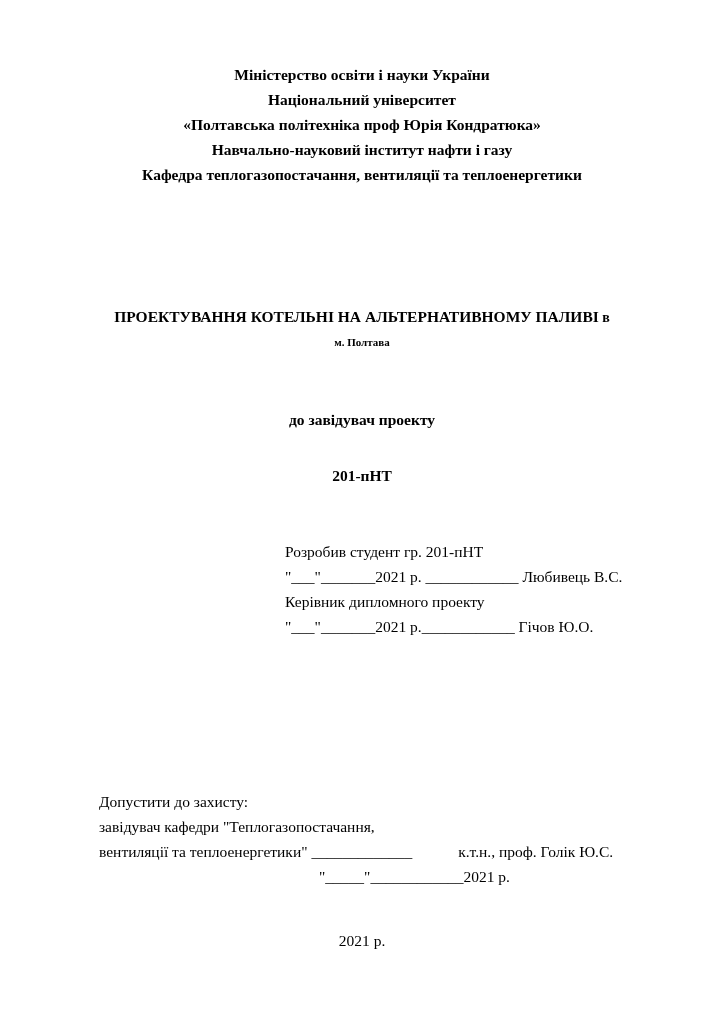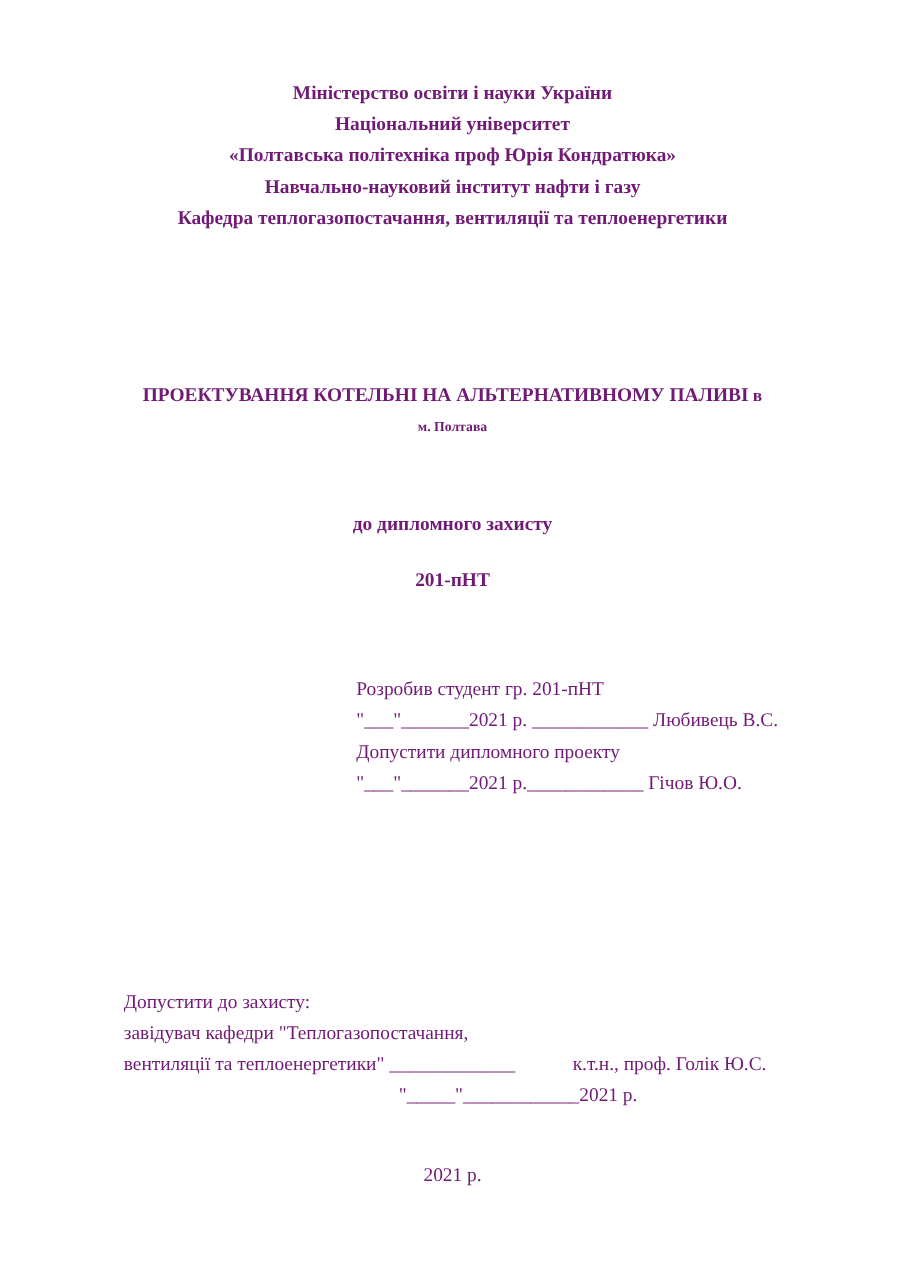--- a/index.html
+++ b/index.html
@@ -6,21 +6,21 @@
     margin: 0;
     padding: 0;
     background: #ffffff;
   }
   .page {
     position: relative;
     width: 724px;
     height: 1024px;
     background: #ffffff;
     font-family: "Liberation Serif", serif;
-    color: #701a75;
+    color: #000000;
     overflow: hidden;
   }
 
   .header-block {
     position: absolute;
     top: 62px;
     left: 0;
     right: 0;
     text-align: center;
   }
@@ -61,21 +61,21 @@
   }
   .note-block .line {
     font-weight: bold;
     font-size: 15.5px;
     line-height: 24px;
   }
   .note-block .group-code {
     font-weight: bold;
     font-size: 15.5px;
     line-height: 24px;
-    margin-top: 21px;
+    margin-top: 32px;
   }
 
   .signers-block {
     position: absolute;
     top: 539px;
     left: 285px;
     text-align: left;
   }
   .signers-block .line {
     font-size: 15.5px;
@@ -127,28 +127,28 @@
     <div class="line">Навчально-науковий інститут нафти і газу</div>
     <div class="line">Кафедра теплогазопостачання, вентиляції та теплоенергетики</div>
   </div>
 
   <div class="title-block">
     <div class="title-main"><span>ПРОЕКТУВАННЯ КОТЕЛЬНІ НА  АЛЬТЕРНАТИВНОМУ ПАЛИВІ</span><span class="tail"> в</span></div>
     <div class="title-city">м. Полтава</div>
   </div>
 
   <div class="note-block">
-    <div class="line">до дипломного захисту</div>
+    <div class="line">до завідувач проекту</div>
     <div class="group-code">201-пНТ</div>
   </div>
 
   <div class="signers-block">
     <div class="line">Розробив студент гр. 201-пНТ</div>
     <div class="line">"___"_______2021 р. ____________ Любивець В.С.</div>
-    <div class="line">Допустити дипломного проекту</div>
+    <div class="line">Керівник дипломного проекту</div>
     <div class="line">"___"_______2021 р.____________ Гічов Ю.О.</div>
   </div>
 
   <div class="admit-block">
     <div class="line">Допустити до захисту:</div>
     <div class="line">завідувач кафедри "Теплогазопостачання,</div>
     <div class="line"><span>вентиляції та теплоенергетики" _____________</span><span class="spacer-gap"></span><span>к.т.н., проф. Голік Ю.С.</span></div>
     <div class="line indent">"_____"____________2021 р.</div>
   </div>
 

